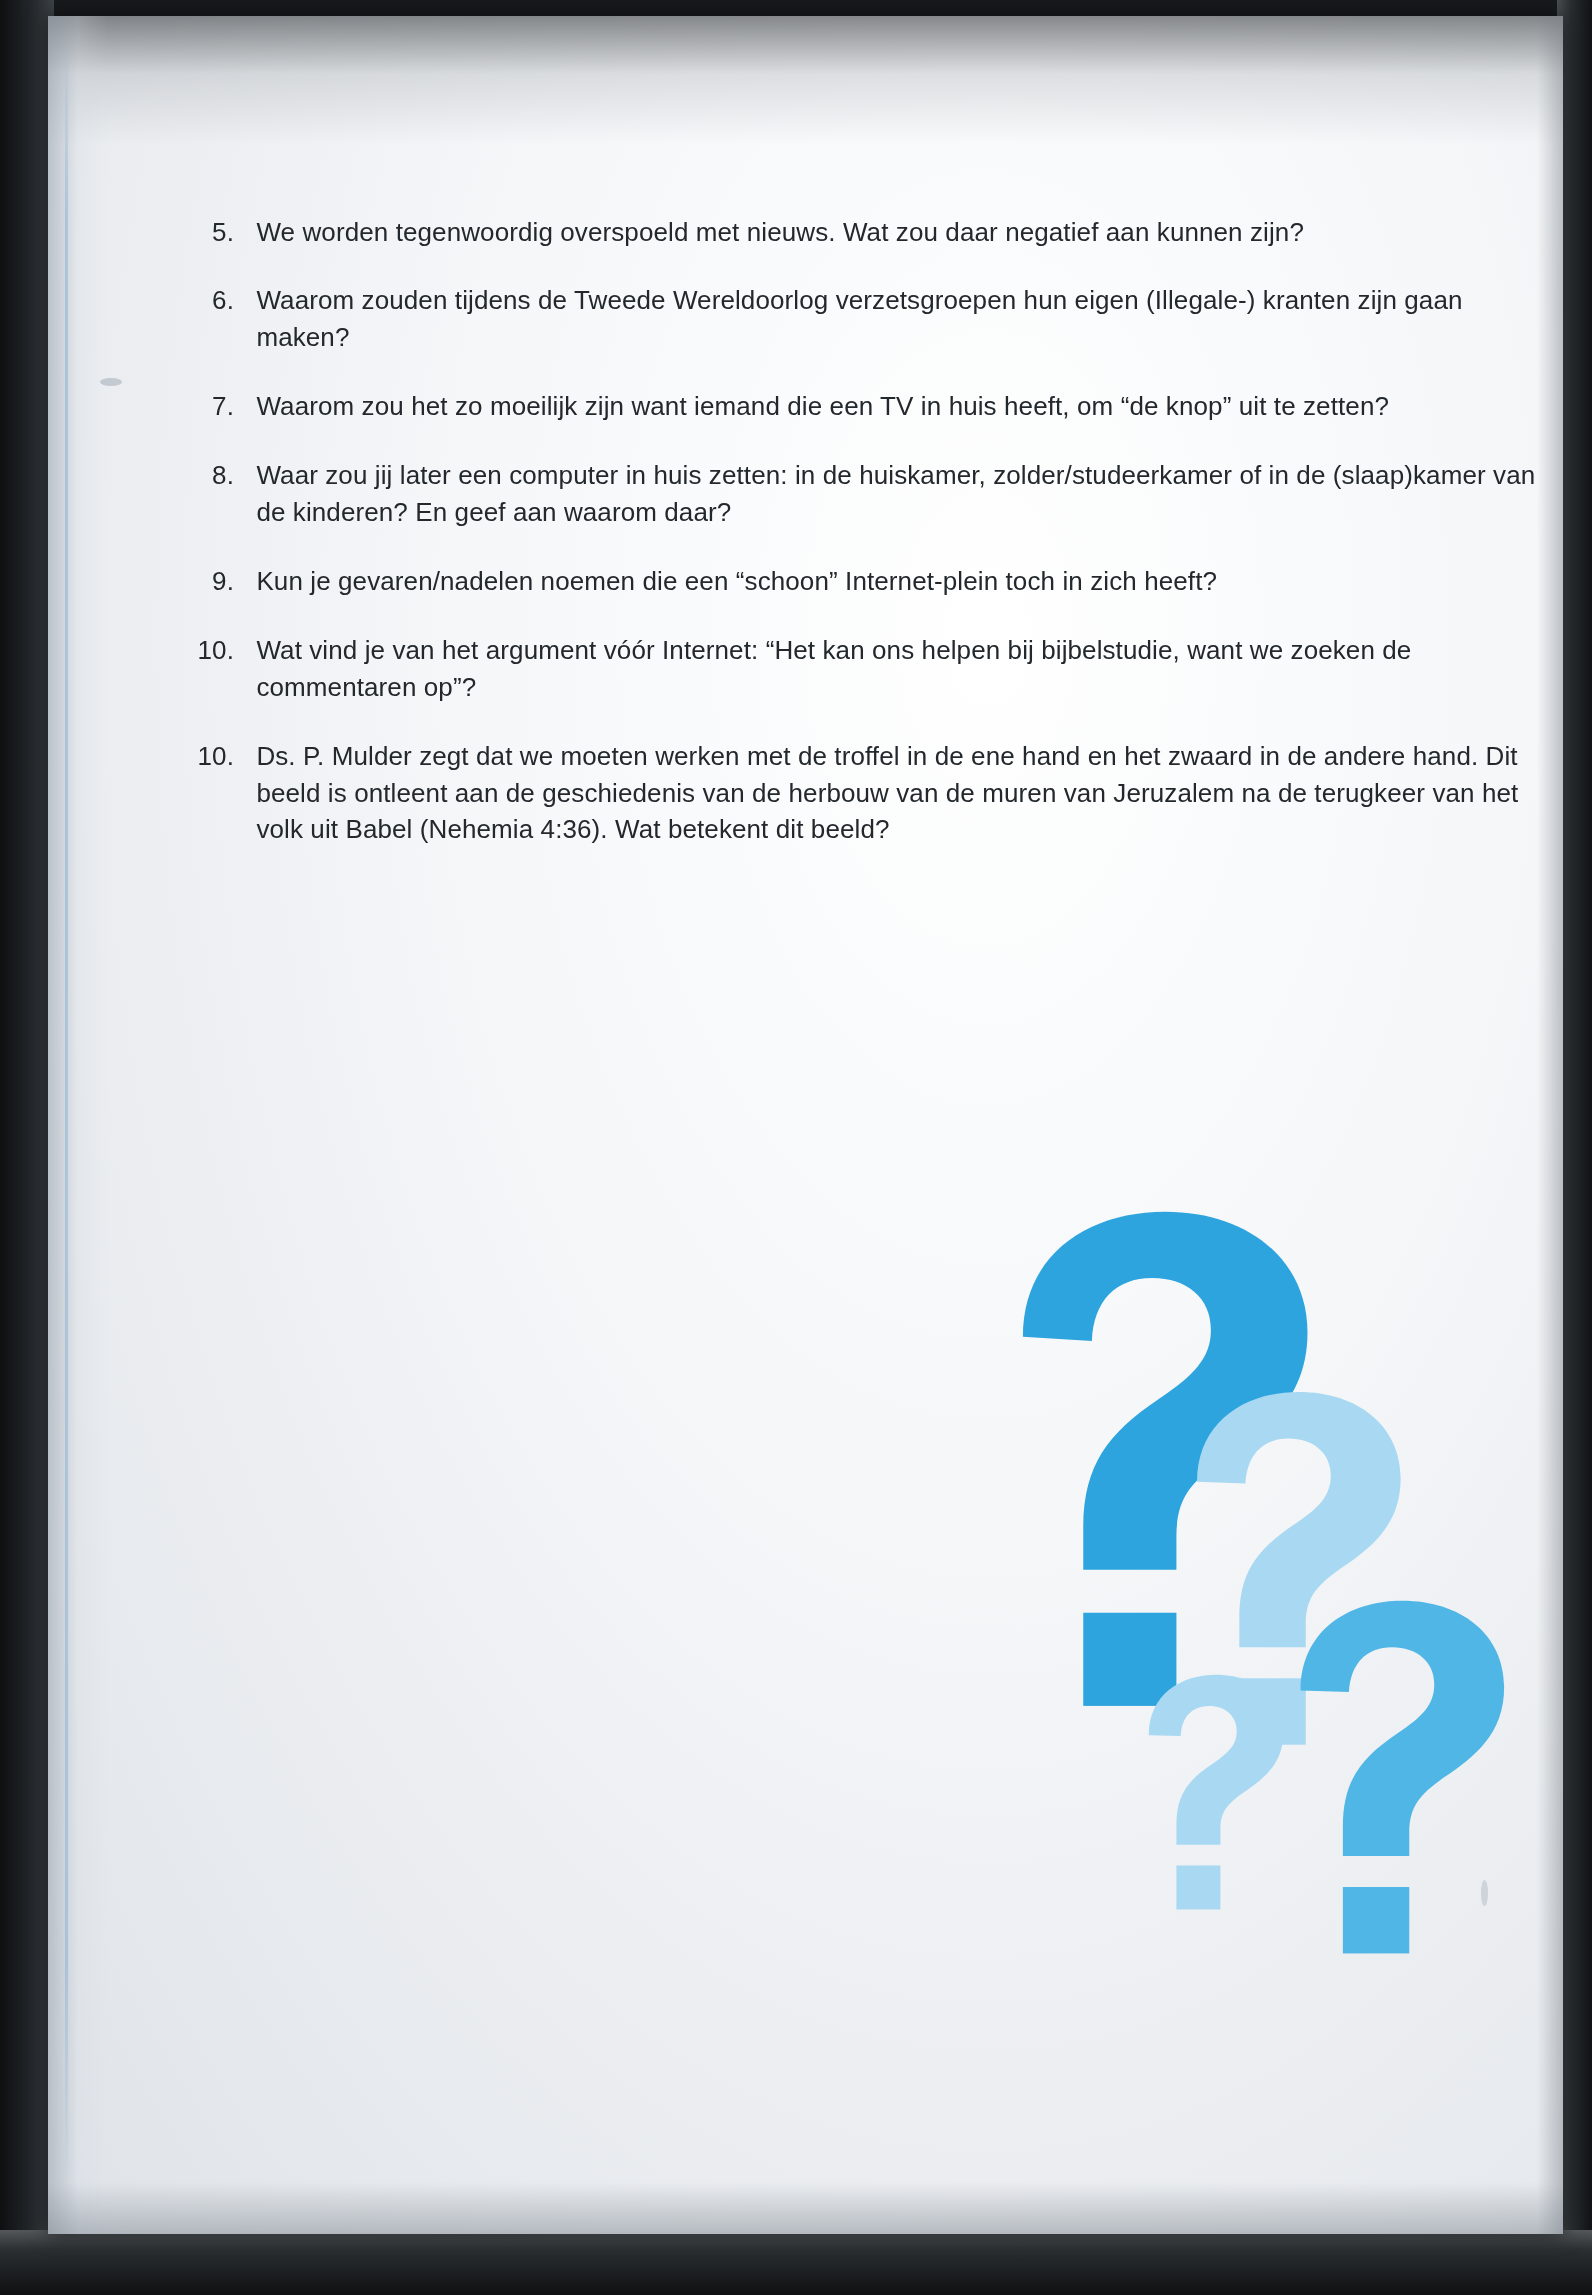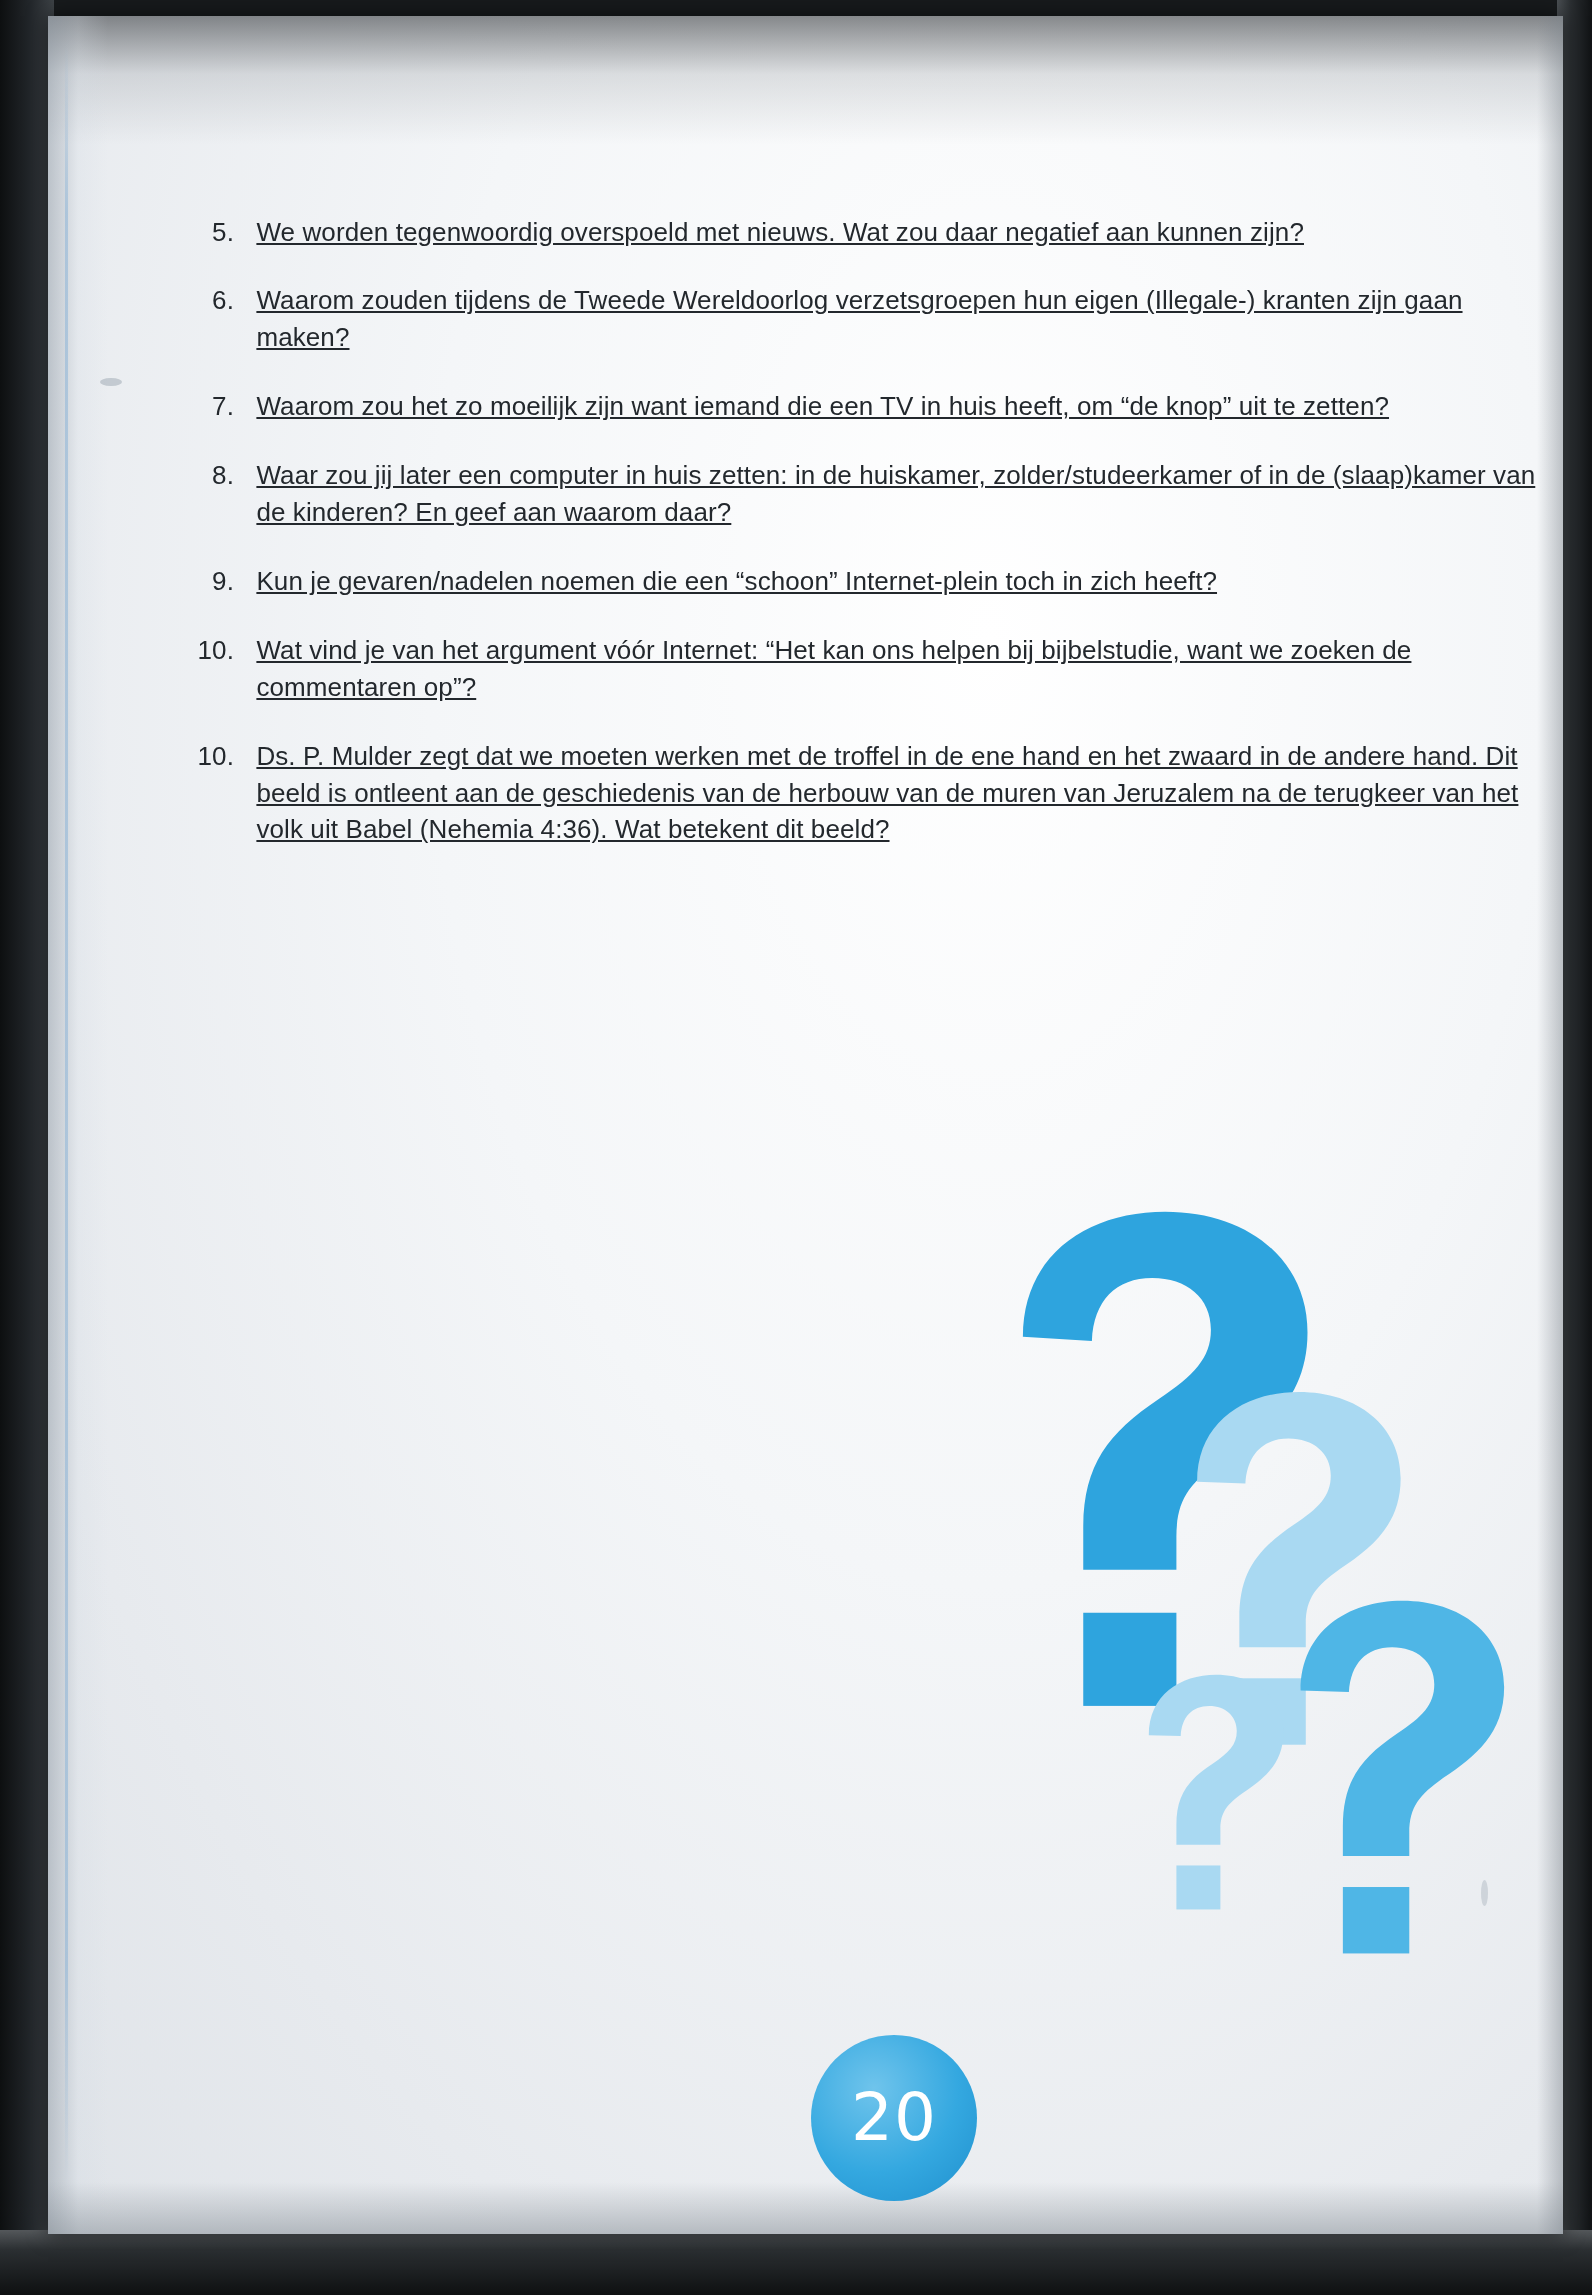--- a/index.html
+++ b/index.html
@@ -107,21 +107,20 @@
     flex: 0 0 74px;
     text-align: right;
     padding-right: 22.4px;
     color: #23282d;
     font-size: 26px;
     white-space: nowrap;
   }
   .q-text {
     flex: 1 1 auto;
     max-width: 1303px;
-    text-decoration: underline;
   }
 
   
   .qmarks {
     position: absolute;
     left: 949px;
     top: 1191px;
     width: 552px;
     height: 777px;
     pointer-events: none;
@@ -246,19 +245,16 @@
 
 
       <div class="q-item">
         <div class="q-num">10.</div>
         <div class="q-text">Ds. P. Mulder zegt dat we moeten werken met de troffel in de ene hand en het zwaard in de andere hand. Dit beeld is ontleent aan de geschiedenis van de herbouw van de muren van Jeruzalem na de terugkeer van het volk uit Babel (Nehemia 4:36). Wat betekent dit beeld?</div>
       </div>
 
 
     </div>
 
-    <div class="page-badge">
-      <span>20</span>
-    </div>
 
   </div>
 </div>
 
 
 </body></html>

